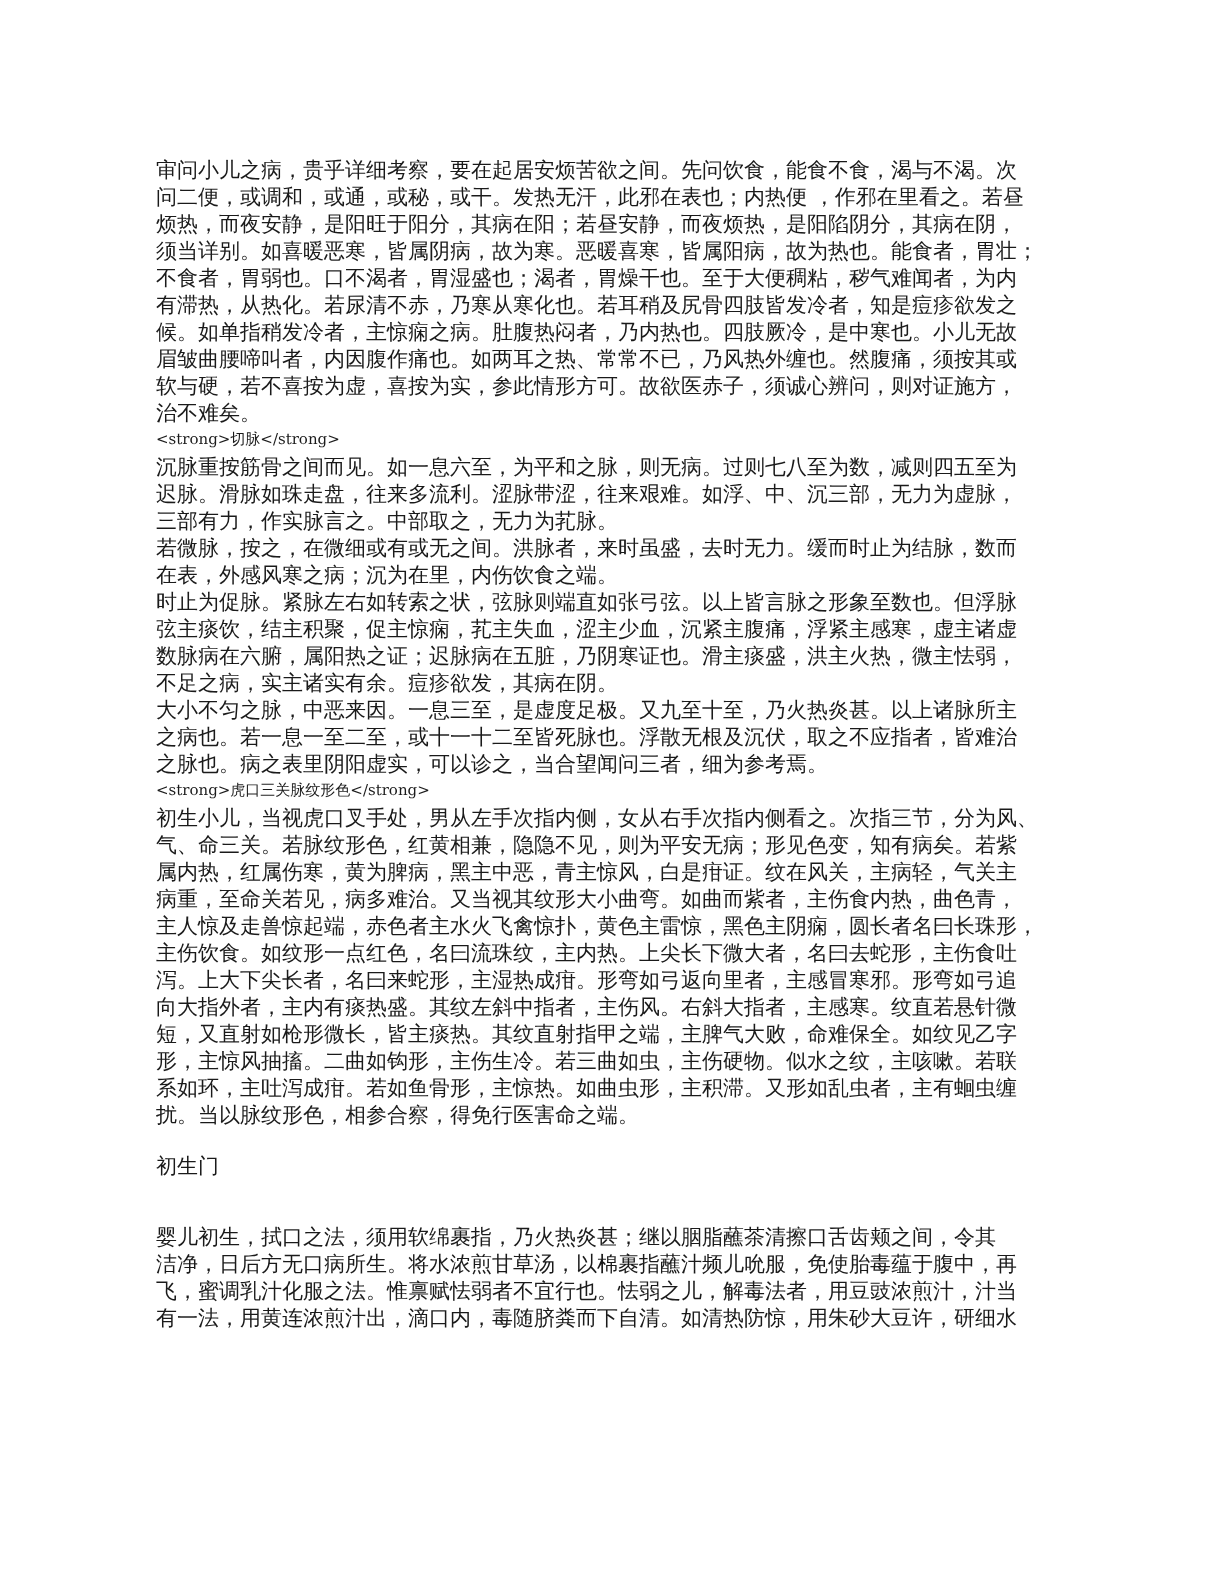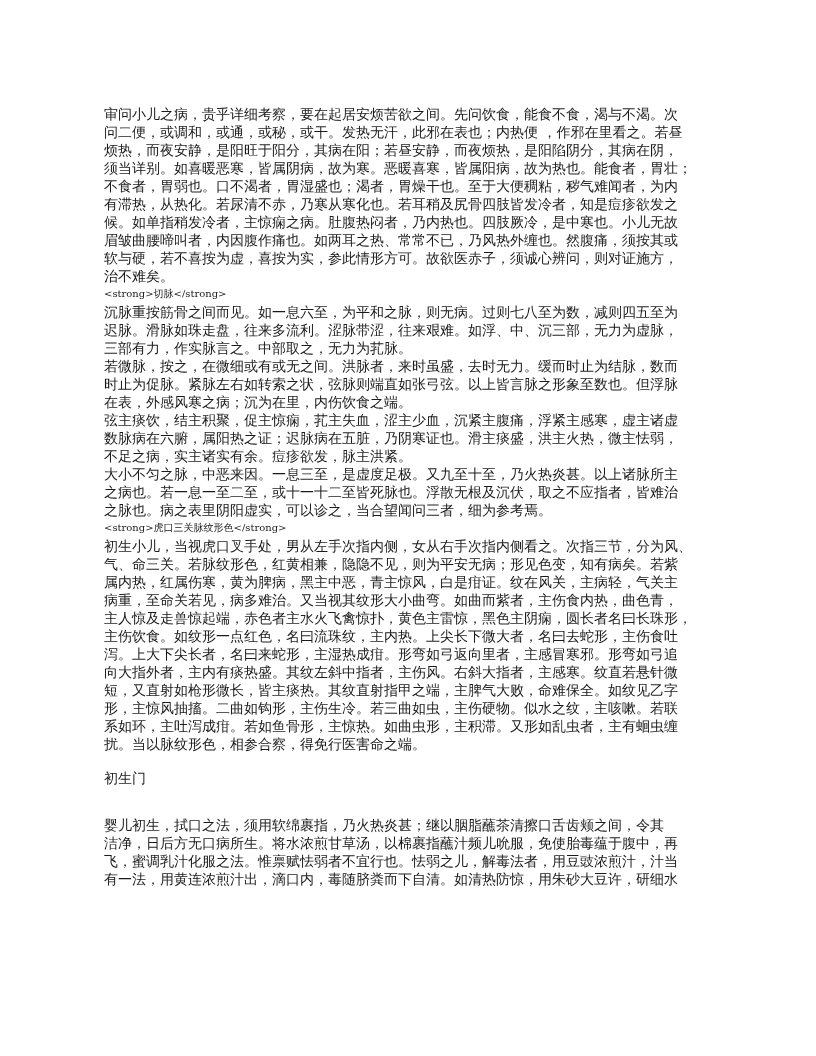--- a/index.html
+++ b/index.html
@@ -60,28 +60,28 @@
 
 
   <div>
     <div class="line">沉脉重按筋骨之间而见。如一息六至，为平和之脉，则无病。过则七八至为数，减则四五至为</div>
     <div class="line">迟脉。滑脉如珠走盘，往来多流利。涩脉带涩，往来艰难。如浮、中、沉三部，无力为虚脉，</div>
     <div class="line">三部有力，作实脉言之。中部取之，无力为芤脉。</div>
   </div>
 
   <div>
     <div class="line">若微脉，按之，在微细或有或无之间。洪脉者，来时虽盛，去时无力。缓而时止为结脉，数而</div>
+    <div class="line">在表，外感风寒之病；沉为在里，内伤饮食之端。</div>
     <div class="line">时止为促脉。紧脉左右如转索之状，弦脉则端直如张弓弦。以上皆言脉之形象至数也。但浮脉</div>
-    <div class="line">在表，外感风寒之病；沉为在里，内伤饮食之端。</div>
   </div>
 
   <div>
     <div class="line">弦主痰饮，结主积聚，促主惊痫，芤主失血，涩主少血，沉紧主腹痛，浮紧主感寒，虚主诸虚</div>
     <div class="line">数脉病在六腑，属阳热之证；迟脉病在五脏，乃阴寒证也。滑主痰盛，洪主火热，微主怯弱，</div>
-    <div class="line">不足之病，实主诸实有余。痘疹欲发，脉主洪紧。</div>
+    <div class="line">不足之病，实主诸实有余。痘疹欲发，其病在阴。</div>
   </div>
 
   <div>
     <div class="line">大小不匀之脉，中恶来因。一息三至，是虚度足极。又九至十至，乃火热炎甚。以上诸脉所主</div>
     <div class="line">之病也。若一息一至二至，或十一十二至皆死脉也。浮散无根及沉伏，取之不应指者，皆难治</div>
     <div class="line">之脉也。病之表里阴阳虚实，可以诊之，当合望闻问三者，细为参考焉。</div>
   </div>
 
   <div class="tag-line">&lt;strong&gt;虎口三关脉纹形色&lt;/strong&gt;</div>
 

